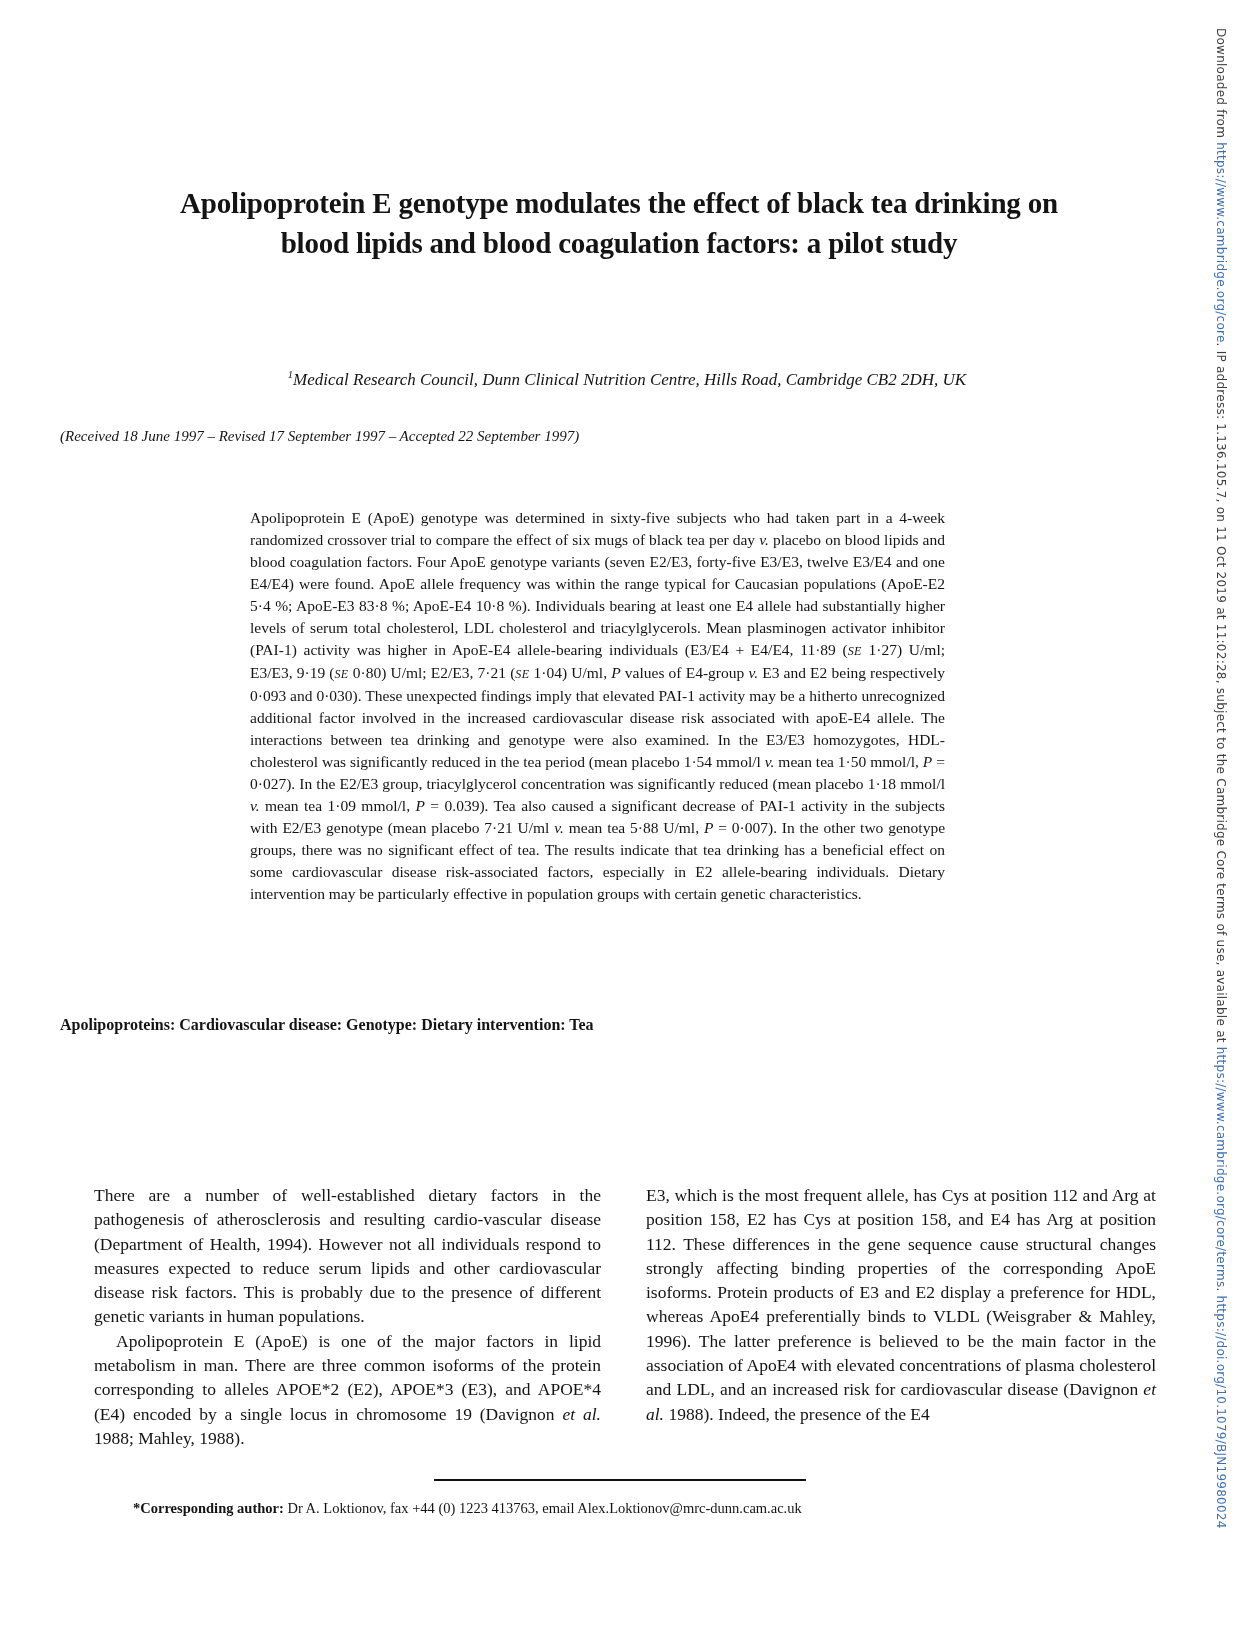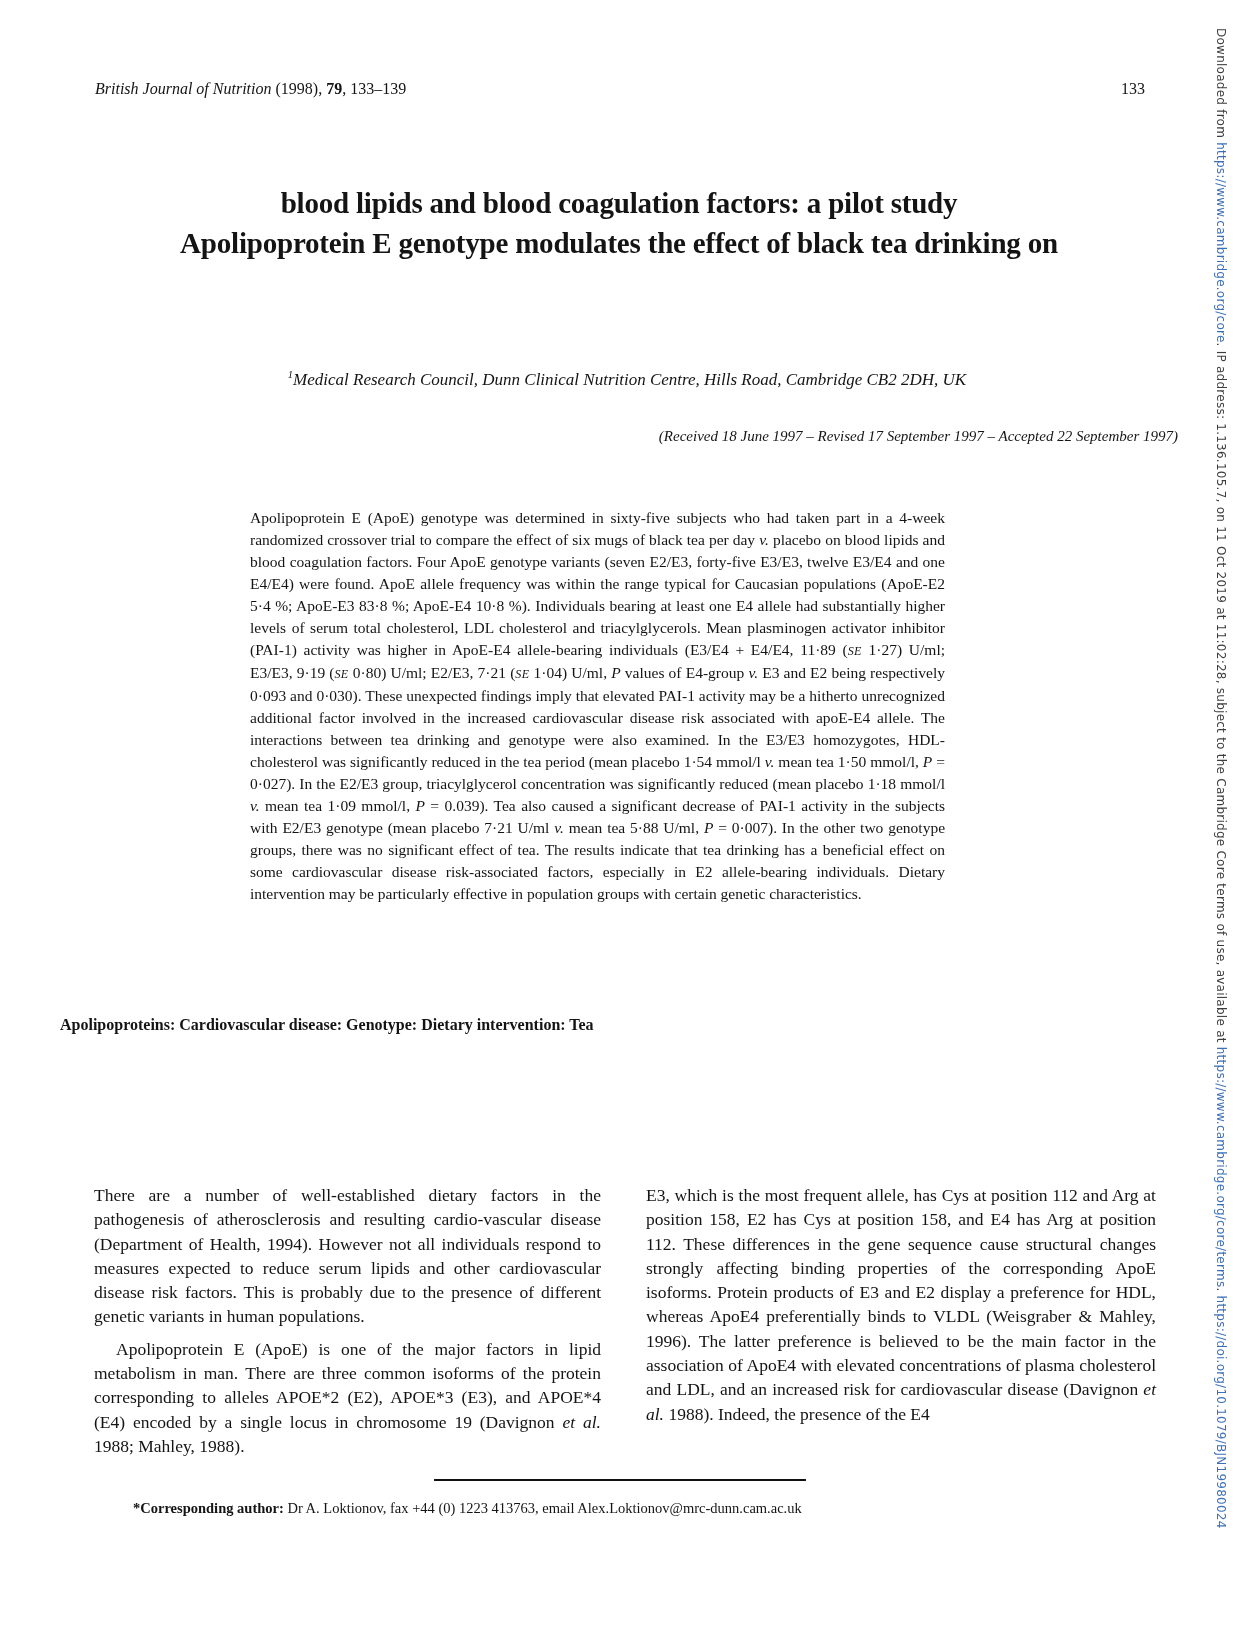--- a/index.html
+++ b/index.html
@@ -22,33 +22,33 @@
   .authors{
     position:absolute; top:298px; left:60px; width:1118px;
     text-align:center; font-size:20.5px; line-height:33px;
   }
   .affiliations{
     position:absolute; top:366px; left:68px; width:1118px;
     text-align:center; font-style:italic; font-size:17px; line-height:27px;
   }
   .received{
     position:absolute; top:428px; left:60px; width:1118px;
-    text-align:right; font-style:italic; font-size:15px;
+    text-align:left; font-style:italic; font-size:15px;
   }
   .abstract{
     position:absolute; top:507px; left:250px; width:695px;
     font-size:15.5px; line-height:22px; text-align:justify;
   }
   .keywords{
     position:absolute; top:1016px; left:60px; width:1118px;
     text-align:left; font-size:16px; font-weight:bold;
   }
   .column{position:absolute; top:1183px; font-size:17.5px; line-height:24.3px; text-align:justify;}
   .column p{margin:0;}
-  .column p.indent{text-indent:22px;margin-top:8px;}
+  .column p.indent{text-indent:22px;}
   .col-left{left:94px; width:507px;}
   .col-right{left:646px; width:510px;}
   .footnote-rule{
     position:absolute; top:1479px; left:434px; width:372px; height:0;
     border-top:2px solid #101010;
   }
   .footnotes{
     position:absolute; top:1497px; left:133px; width:930px;
     font-size:14.5px; line-height:22px;
   }
@@ -58,28 +58,24 @@
     font-family:"DejaVu Sans","Liberation Sans",sans-serif;
     font-size:12px; letter-spacing:0.25px; color:#3d3d3d; white-space:nowrap;
   }
   .watermark .link{color:#3b6fb6;}
 </style>
 </head>
 <body>
 
 <div class="page">
 
-  <div class="header-row">
-    <span><span class="i">British Journal of Nutrition</span><span> (1998), </span><span class="b">79</span><span>, 133–139</span></span>
-    <span>133</span>
-  </div>
 
   <h1 class="article-title">
+    <div>Apolipoprotein E genotype modulates the effect of black tea drinking on</div>
     <div>blood lipids and blood coagulation factors: a pilot study</div>
-    <div>Apolipoprotein E genotype modulates the effect of black tea drinking on</div>
   </h1>
 
   <div class="authors">
   </div>
 
   <div class="affiliations">
     <div><sup>1</sup><span>Medical Research Council, Dunn Clinical Nutrition Centre, Hills Road, Cambridge CB2 2DH, UK</span></div>
   </div>
 
   <div class="received">(Received 18 June 1997 – Revised 17 September 1997 – Accepted 22 September 1997)</div>

